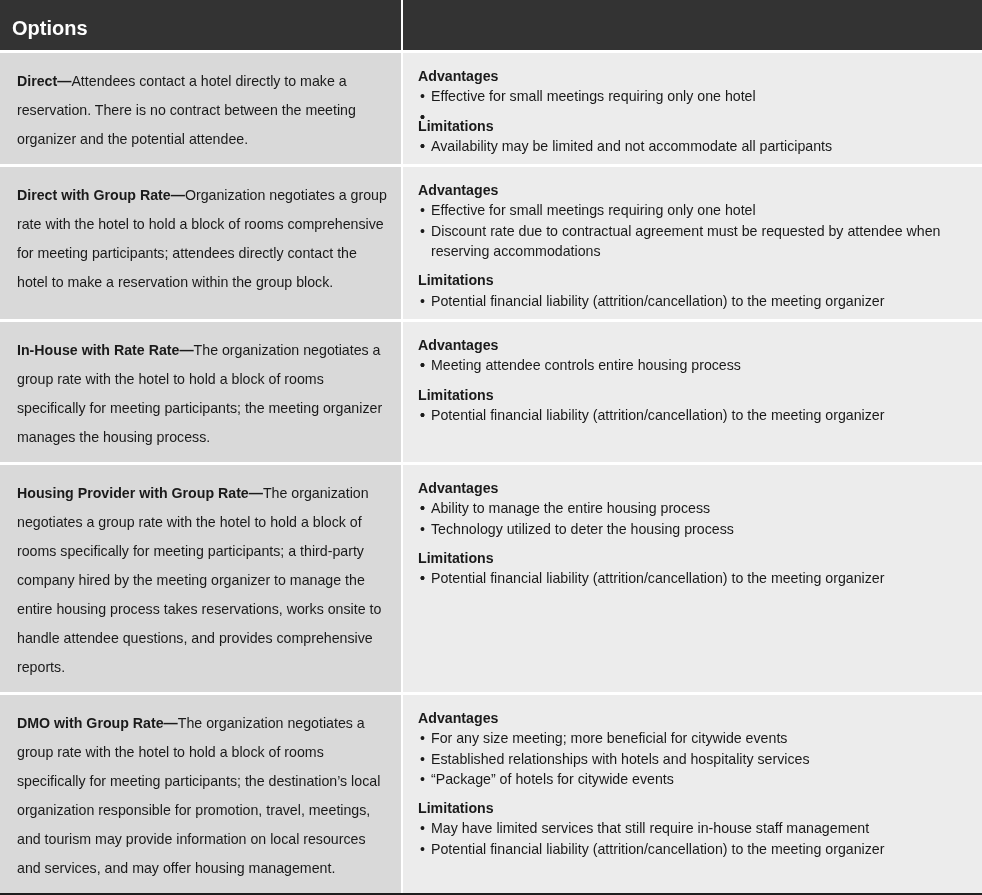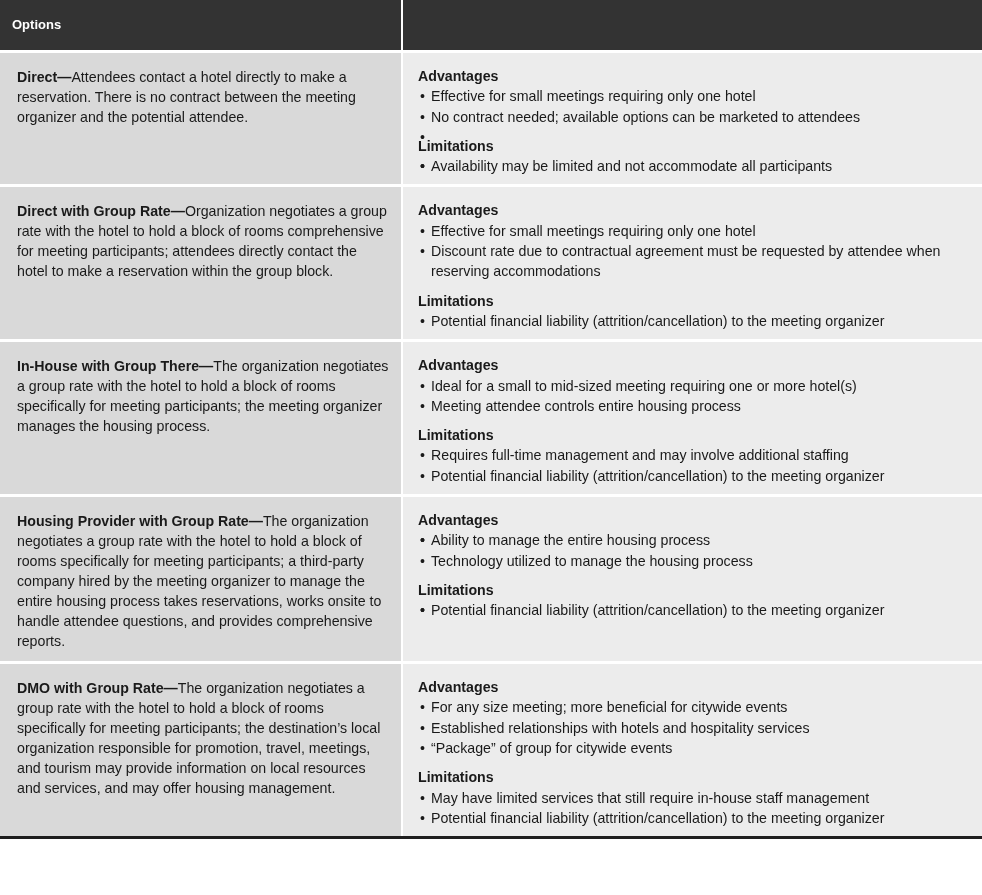--- a/index.html
+++ b/index.html
@@ -1,22 +1,22 @@
 <!DOCTYPE html>
 <html><head>
 <meta charset="utf-8">
 <style>
   html, body { margin: 0; padding: 0; background: #ffffff; }
   body { width: 982px; height: 895px; overflow: hidden; font-family: "Liberation Sans", sans-serif; color: #1a1a1a; }
   .tbl { position: relative; width: 982px; border-bottom: 3px solid #1e1e1e; }
-  .hdr { display: flex; height: 50px; background: #333333; color: #ffffff; font-weight: bold; font-size: 13px; }
+  .hdr { display: flex; height: 50px; background: #333333; color: #ffffff; font-weight: bold; font-size: 20px; }
   .hdr .c1 { width: 403px; padding: 17px 0 0 12px; box-sizing: border-box; border-right: 2px solid #ffffff; }
   .hdr .c2 { flex: 1; padding: 17px 0 0 15px; box-sizing: border-box; margin-top: 35px; }
   .row { display: flex; border-top: 3px solid #ffffff; }
-  .row .c1 { width: 403px; background: #d9d9d9; box-sizing: border-box; padding: 14px 12px 10px 17px; font-size: 14.2px; line-height: 20px; border-right: 2px solid #ffffff; }
+  .row .c1 { width: 403px; background: #d9d9d9; box-sizing: border-box; padding: 14px 12px 10px 17px; font-size: 14.2px; line-height: 29px; border-right: 2px solid #ffffff; }
   .row .c2 { flex: 1; background: #ececec; box-sizing: border-box; padding: 13px 10px 8px 15px; font-size: 14.2px; line-height: 20.3px; }
   .opt-title { font-weight: bold; }
   .sec-title { font-weight: bold; margin: 0; }
   .sec + .sec { margin-top: 9px; }
   ul { list-style: none; margin: 0; padding: 0; }
   li { position: relative; padding-left: 13px; }
   li .bullet { position: absolute; left: 2px; top: 0; }
 </style>
 </head>
 <body>
@@ -29,21 +29,21 @@
   <div id="rows">
   <div class="row">
     <div class="c1">
       <span class="opt-title">Direct</span><span class="opt-title">—</span><span>Attendees contact a hotel directly to make a reservation. There is no contract between the meeting organizer and the potential attendee.</span>
     </div>
     <div class="c2">
       <div class="sec">
         <p class="sec-title">Advantages</p>
         <ul>
               <li><span class="bullet">•</span><span>Effective for small meetings requiring only one hotel</span></li>
-              <li><span class="bullet">•</span><span>No contract needed; available options can be marketed to attendees</span></li>
+              <li><span class="bullet">•</span></li>
               <li><span class="bullet">•</span></li>
             </ul>
       </div>
       <div class="sec">
         <p class="sec-title">Limitations</p>
         <ul>
               <li><span class="bullet">•</span></li>
               <li><span class="bullet">•</span><span>Availability may be limited and not accommodate all participants</span></li>
             </ul>
       </div>
@@ -66,51 +66,51 @@
         <p class="sec-title">Limitations</p>
         <ul>
               <li><span class="bullet">•</span><span>Potential financial liability (attrition/cancellation) to the meeting organizer</span></li>
             </ul>
       </div>
     </div>
   </div>
 
   <div class="row">
     <div class="c1">
-      <span class="opt-title">In-House with Group There</span><span class="opt-title">—</span><span>The organization negotiates a group rate with the hotel to hold a block of rooms specifically for meeting participants; the meeting organizer manages the housing process.</span>
+      <span class="opt-title">In-House with Rate Rate</span><span class="opt-title">—</span><span>The organization negotiates a group rate with the hotel to hold a block of rooms specifically for meeting participants; the meeting organizer manages the housing process.</span>
     </div>
     <div class="c2">
       <div class="sec">
         <p class="sec-title">Advantages</p>
         <ul>
-              <li><span class="bullet">•</span><span>Ideal for a small to mid-sized meeting requiring one or more hotel(s)</span></li>
+              <li><span class="bullet">•</span></li>
               <li><span class="bullet">•</span><span>Meeting attendee controls entire housing process</span></li>
             </ul>
       </div>
       <div class="sec">
         <p class="sec-title">Limitations</p>
         <ul>
-              <li><span class="bullet">•</span><span>Requires full-time management and may involve additional staffing</span></li>
+              <li><span class="bullet">•</span></li>
               <li><span class="bullet">•</span><span>Potential financial liability (attrition/cancellation) to the meeting organizer</span></li>
             </ul>
       </div>
     </div>
   </div>
 
   <div class="row">
     <div class="c1">
       <span class="opt-title">Housing Provider with Group Rate</span><span class="opt-title">—</span><span>The organization negotiates a group rate with the hotel to hold a block of rooms specifically for meeting participants; a third-party company hired by the meeting organizer to manage the entire housing process takes reservations, works onsite to handle attendee questions, and provides comprehensive reports.</span>
     </div>
     <div class="c2">
       <div class="sec">
         <p class="sec-title">Advantages</p>
         <ul>
               <li><span class="bullet">•</span></li>
               <li><span class="bullet">•</span><span>Ability to manage the entire housing process</span></li>
-              <li><span class="bullet">•</span><span>Technology utilized to manage the housing process</span></li>
+              <li><span class="bullet">•</span><span>Technology utilized to deter the housing process</span></li>
             </ul>
       </div>
       <div class="sec">
         <p class="sec-title">Limitations</p>
         <ul>
               <li><span class="bullet">•</span></li>
               <li><span class="bullet">•</span><span>Potential financial liability (attrition/cancellation) to the meeting organizer</span></li>
             </ul>
       </div>
     </div>
@@ -119,21 +119,21 @@
   <div class="row">
     <div class="c1">
       <span class="opt-title">DMO with Group Rate</span><span class="opt-title">—</span><span>The organization negotiates a group rate with the hotel to hold a block of rooms specifically for meeting participants; the destination’s local organization responsible for promotion, travel, meetings, and tourism may provide information on local resources and services, and may offer housing management.</span>
     </div>
     <div class="c2">
       <div class="sec">
         <p class="sec-title">Advantages</p>
         <ul>
               <li><span class="bullet">•</span><span>For any size meeting; more beneficial for citywide events</span></li>
               <li><span class="bullet">•</span><span>Established relationships with hotels and hospitality services</span></li>
-              <li><span class="bullet">•</span><span>“Package” of group for citywide events</span></li>
+              <li><span class="bullet">•</span><span>“Package” of hotels for citywide events</span></li>
             </ul>
       </div>
       <div class="sec">
         <p class="sec-title">Limitations</p>
         <ul>
               <li><span class="bullet">•</span><span>May have limited services that still require in-house staff management</span></li>
               <li><span class="bullet">•</span><span>Potential financial liability (attrition/cancellation) to the meeting organizer</span></li>
             </ul>
       </div>
     </div>

